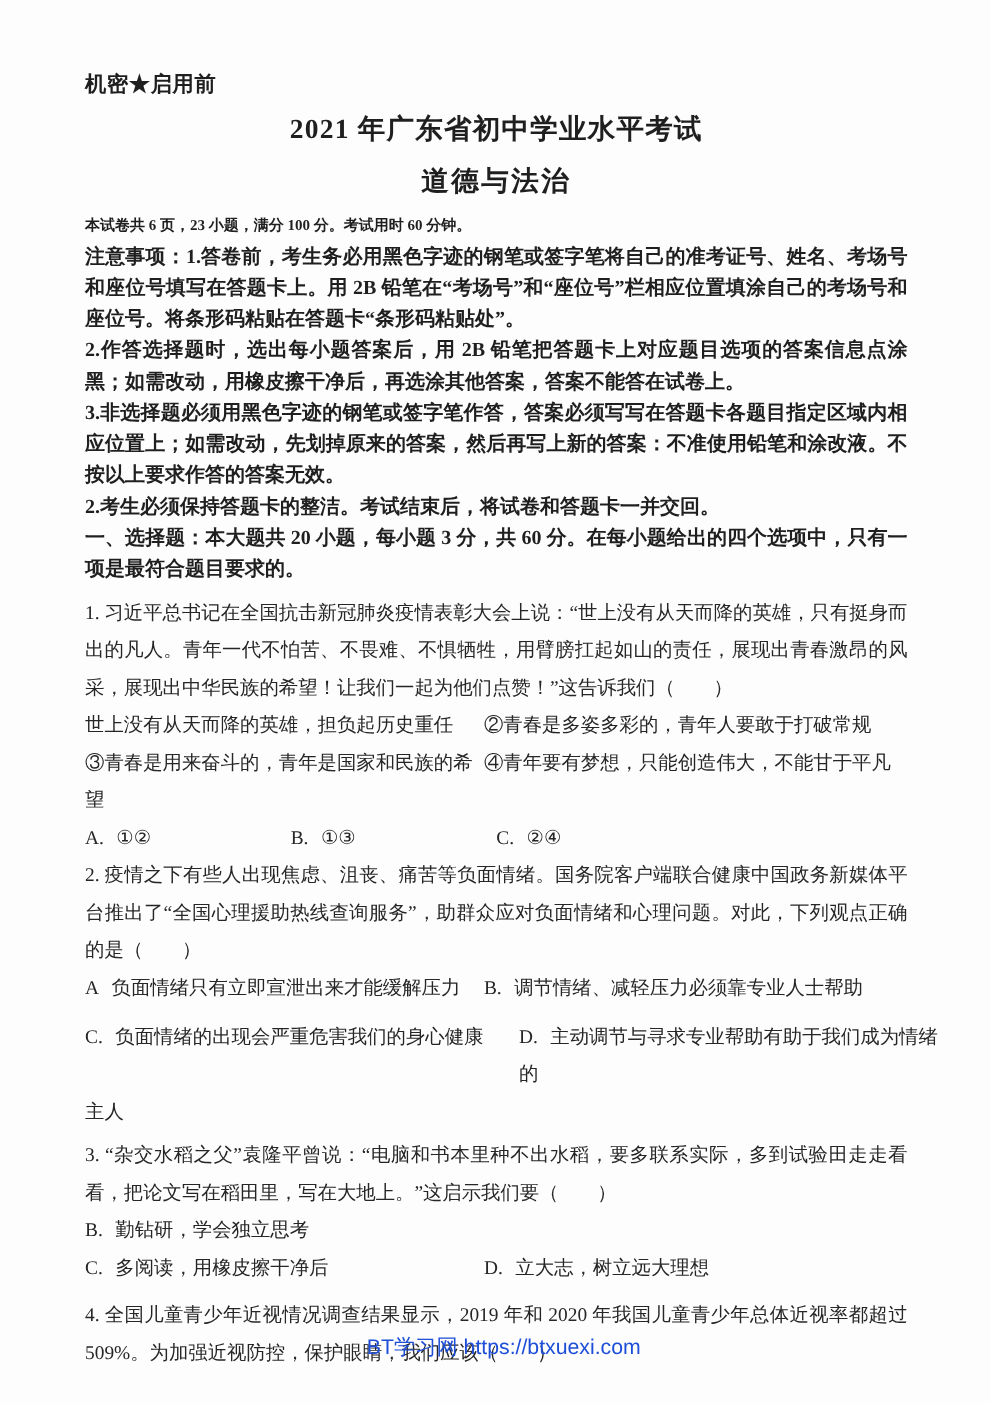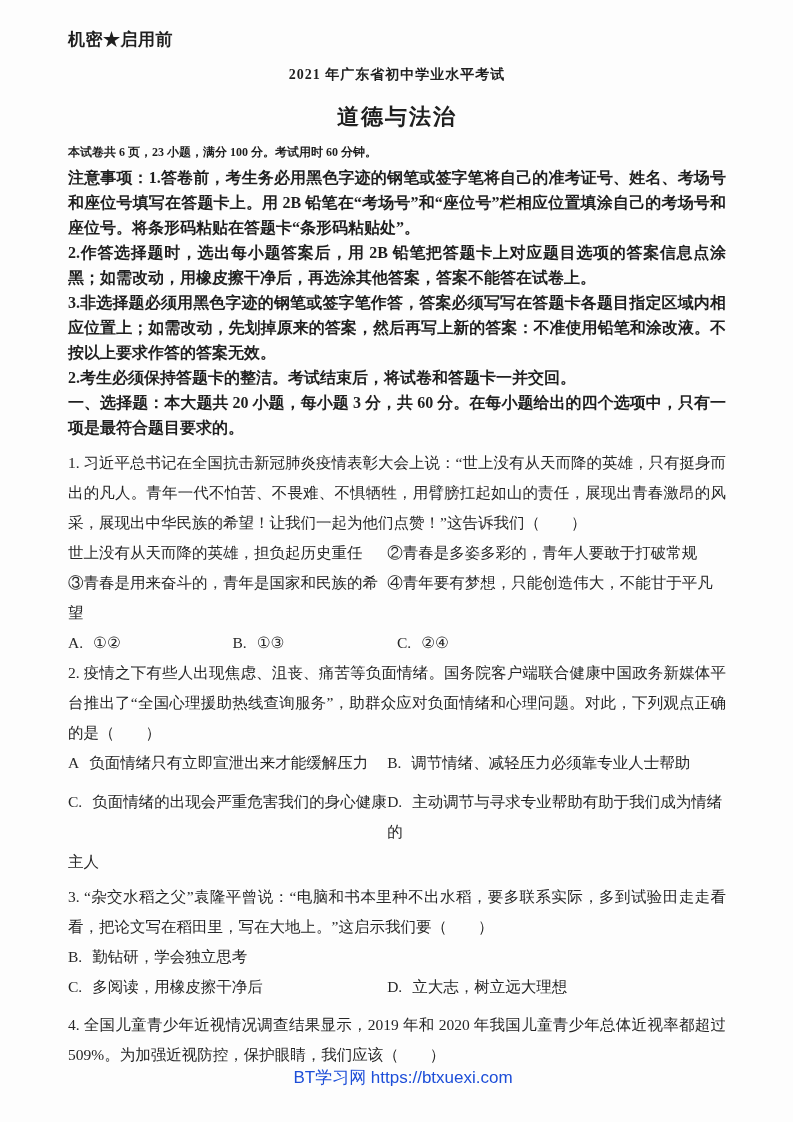--- a/index.html
+++ b/index.html
@@ -9,31 +9,32 @@
     font-family:"Liberation Serif","DejaVu Serif",serif;
     color:#1f1f1f;
     -webkit-font-smoothing:antialiased;
     position:relative;
     overflow:hidden;
   }
   .page{
     position:absolute;inset:0;
     padding:28px 67px 0 68px;
     box-sizing:border-box;
+    margin-top:28px;
   }
   .classification{
     font-weight:bold;
     font-size:17px;
     line-height:24px;
     letter-spacing:0.5px;
   }
   .title{
     text-align:center;
     font-weight:bold;
-    font-size:14px;
+    font-size:22px;
     line-height:30px;
     margin-top:8px;
     letter-spacing:1px;
   }
   .subtitle{
     text-align:center;
     font-weight:bold;
     font-size:22px;
     line-height:30px;
     margin-top:12px;
@@ -75,21 +76,21 @@
     grid-template-columns:25% 25% 25% 25%;
     line-height:30px;
   }
   .options-row-2{
     display:grid;
     grid-template-columns:48.5% 51.5%;
     line-height:30px;
   }
   .opt-label{display:inline-block;margin-right:10px;}
   .overflow-line{line-height:30px;}
-  .q2-cd{margin-top:9px;}
+  .q2-cd{margin-top:9px;gap:28px;}
   .q3{margin-top:5px;}
   .q4{margin-top:8px;}
   .footer{
     position:absolute;
     left:13px;right:0;
     top:1066px;
     text-align:center;
     color:#1d4ed8;
     font-size:17px;
     font-family:"Liberation Sans","DejaVu Sans",sans-serif;

